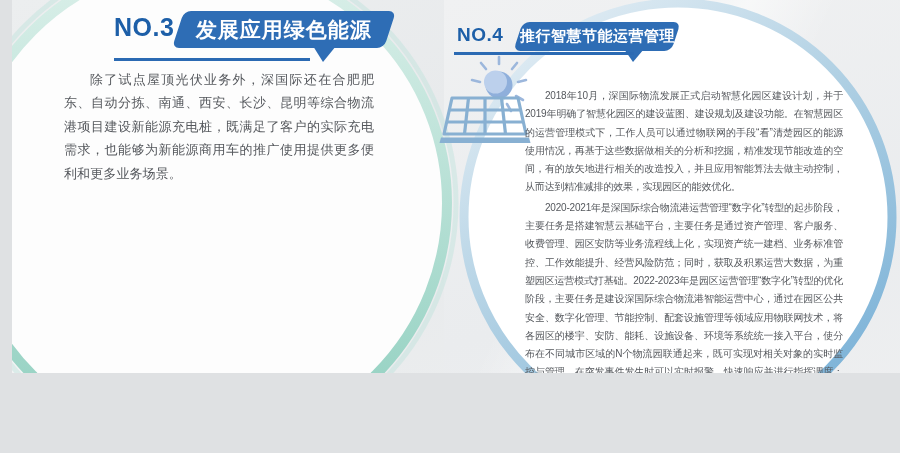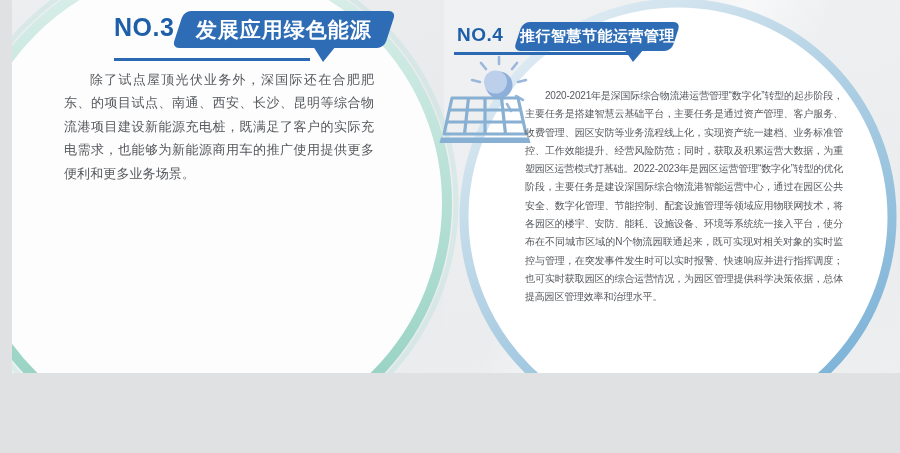--- a/index.html
+++ b/index.html
@@ -70,21 +70,21 @@
   </svg>
 
   <div class="no-label no3-label" style="color: rgb(29, 95, 168);">NO.3</div>
   <div class="banner banner3" style="background: rgb(46, 109, 181);">
     <span class="banner-text">发展应用绿色能源</span>
   </div>
   <div class="tail tail3" style="border-top-color: rgb(46, 109, 181);"></div>
   <div class="underline underline3" style="background: rgb(43, 106, 179);"></div>
 
   <div class="body-text left-text" style="color: rgb(85, 88, 93);">
-    <p>除了试点屋顶光伏业务外，深国际还在合肥肥东、的项目试点、南通、西安、长沙、昆明等综合物流港项目建设新能源充电桩，既满足了客户的实际充电需求，也能够为新能源商用车的推广使用提供更多便利和更多业务场景。</p>
+    <p>除了试点屋顶光伏业务外，深国际还在合肥肥东、自动分拣、南通、西安、长沙、昆明等综合物流港项目建设新能源充电桩，既满足了客户的实际充电需求，也能够为新能源商用车的推广使用提供更多便利和更多业务场景。</p>
   </div>
 
   <div class="icon-wrap">
     <svg width="112" height="96" viewBox="0 0 112 96">
 
       <g stroke="#9cb7dc" stroke-width="2.6" stroke-linecap="round">
         <line x1="72" y1="12" x2="72" y2="5"></line>
         <line x1="85" y1="17" x2="90" y2="11"></line>
         <line x1="91" y1="30" x2="99" y2="28"></line>
         <line x1="89" y1="44" x2="96" y2="48"></line>
@@ -109,16 +109,17 @@
   </div>
 
   <div class="no-label no4-label" style="color: rgb(29, 95, 168);">NO.4</div>
   <div class="banner banner4" style="background: rgb(46, 109, 181);">
     <span class="banner-text">推行智慧节能运营管理</span>
   </div>
   <div class="tail tail4" style="border-top-color: rgb(46, 109, 181);"></div>
   <div class="underline underline4" style="background: rgb(43, 106, 179);"></div>
 
   <div class="body-text right-text" style="color: rgb(85, 88, 93);">
+    <p>2018年10月，深国际物流发展正式启动智慧化园区建设计划，并于2019年明确了智慧化园区的建设蓝图、建设规划及建设功能。在智慧园区的运营管理模式下，工作人员可以通过物联网的手段“看”清楚园区的能源使用情况，再基于这些数据做相关的分析和挖掘，精准发现节能改造的空间，有的放矢地进行相关的改造投入，并且应用智能算法去做主动控制，从而达到精准减排的效果，实现园区的能效优化。</p>
     <p>2020-2021年是深国际综合物流港运营管理“数字化”转型的起步阶段，主要任务是搭建智慧云基础平台，主要任务是通过资产管理、客户服务、收费管理、园区安防等业务流程线上化，实现资产统一建档、业务标准管控、工作效能提升、经营风险防范；同时，获取及积累运营大数据，为重塑园区运营模式打基础。2022-2023年是园区运营管理“数字化”转型的优化阶段，主要任务是建设深国际综合物流港智能运营中心，通过在园区公共安全、数字化管理、节能控制、配套设施管理等领域应用物联网技术，将各园区的楼宇、安防、能耗、设施设备、环境等系统统一接入平台，使分布在不同城市区域的N个物流园联通起来，既可实现对相关对象的实时监控与管理，在突发事件发生时可以实时报警、快速响应并进行指挥调度；也可实时获取园区的综合运营情况，为园区管理提供科学决策依据，总体提高园区管理效率和治理水平。</p>
   </div>
 
 </div>
 
 </body></html>

